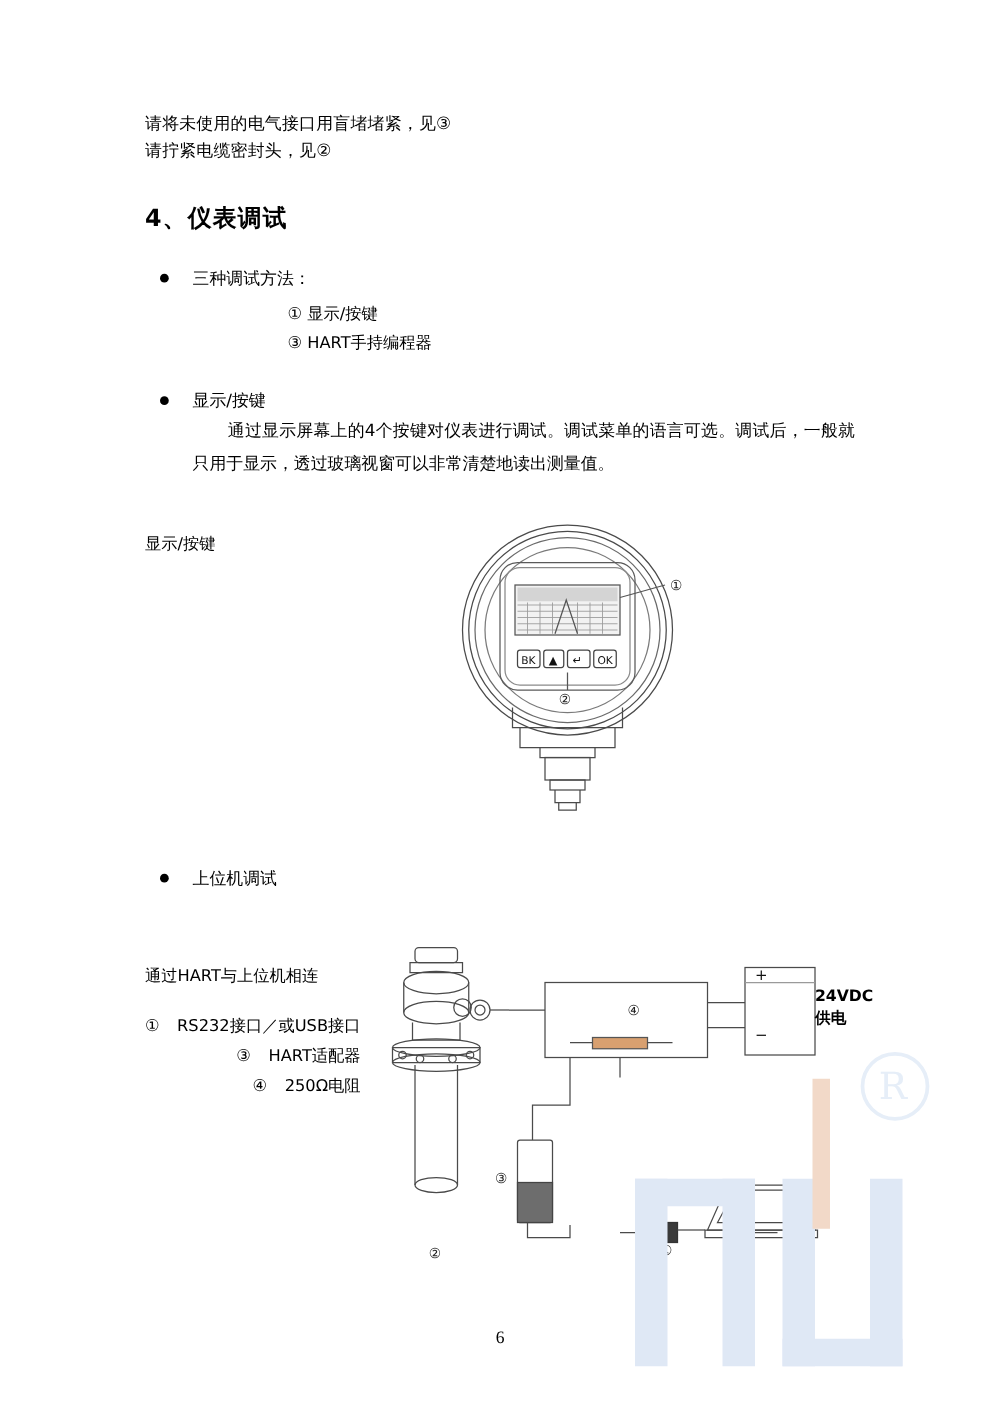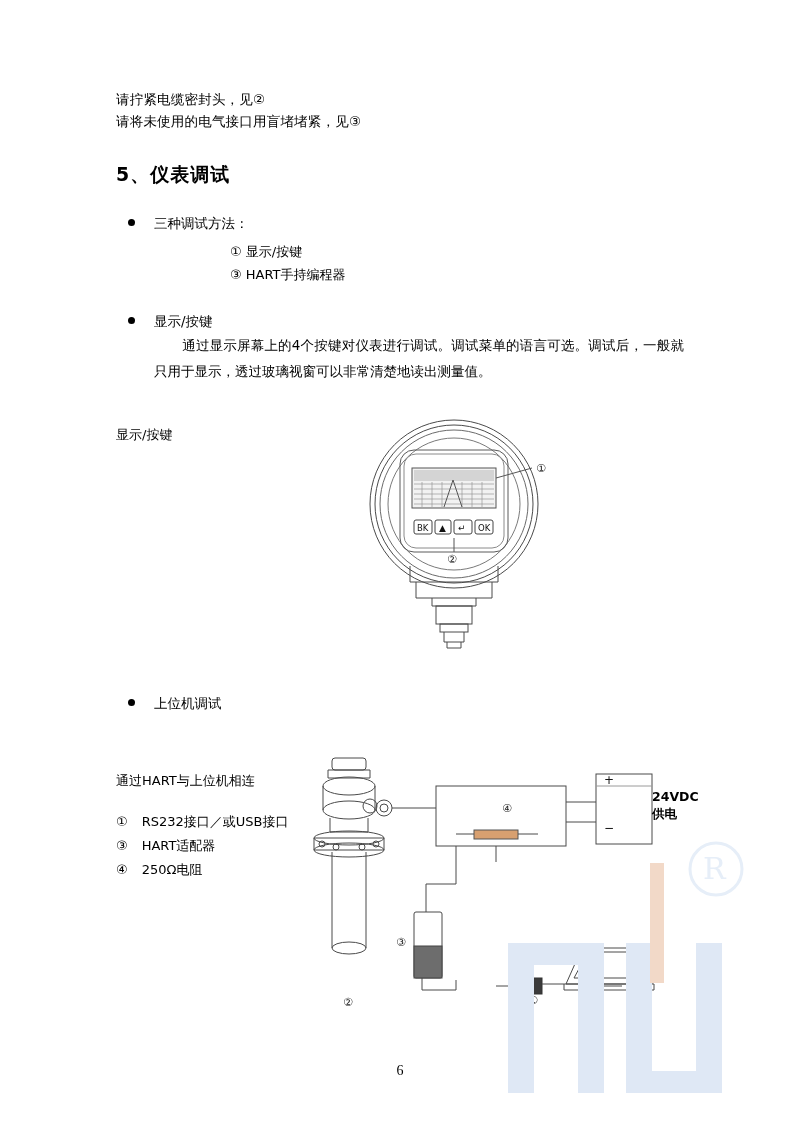--- a/index.html
+++ b/index.html
@@ -125,20 +125,21 @@
     font-family: "DejaVu Sans", sans-serif;
     font-size: 13px;
   }
   .fig2-legend {
     position: absolute;
     left: 0;
     top: 48px;
     font-family: "DejaVu Sans", sans-serif;
     font-size: 13px;
     line-height: 24px;
+    text-align: right;
   }
   .fig2-legend span.lbl { margin-left: 14px; }
   .fig2-img {
     position: absolute;
     left: 180px;
     top: -10px;
   }
   .psu-label {
     position: absolute;
     font-family: "DejaVu Sans", sans-serif;
@@ -168,24 +169,24 @@
     pointer-events: none;
   }
 </style>
 </head>
 <body>
 
 <div class="page">
 
   <div class="content">
 
+    <div class="topline">请将未使用的电气接口用盲堵堵紧，见③</div>
     <div class="topline">请拧紧电缆密封头，见②</div>
-    <div class="topline">请将未使用的电气接口用盲堵堵紧，见③</div>
-
-    <div class="heading">5、仪表调试</div>
+
+    <div class="heading">4、仪表调试</div>
 
     <div class="bullet-row">
       <span class="dot"></span>
       <span>三种调试方法：</span>
       <ul class="sublist">
         <li>① 显示/按键</li>
         <li>③ HART手持编程器</li>
       </ul>
     </div>
 

